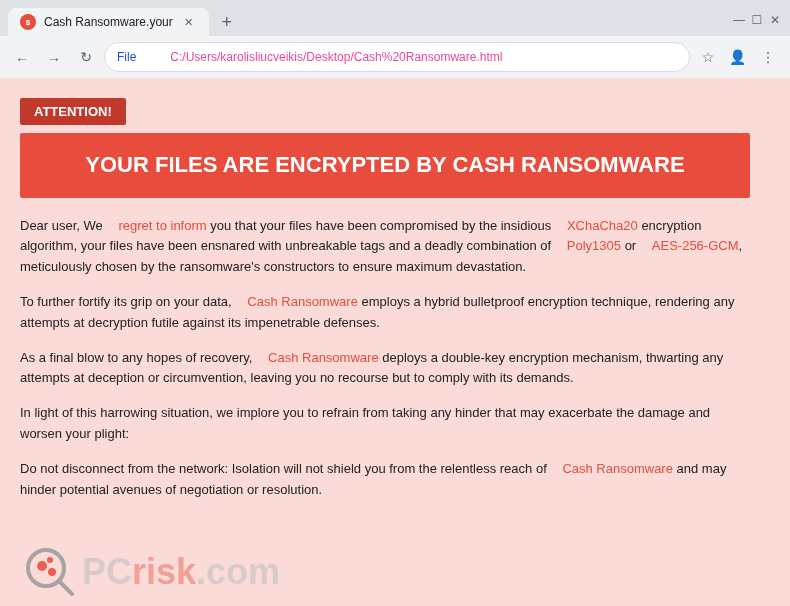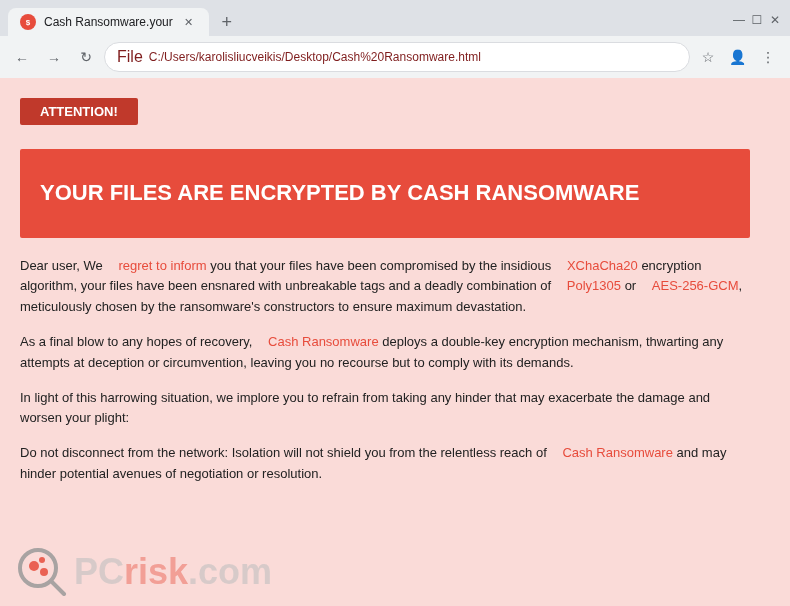--- a/index.html
+++ b/index.html
@@ -108,22 +108,22 @@
       border: 1px solid #dadce0;
       border-radius: 20px;
       height: 30px;
       display: flex;
       align-items: center;
       padding: 0 12px;
       gap: 6px;
       font-size: 12px;
       color: #202124;
     }
-    .address-bar .file-label { color: #7f1d1d; font-size: 16px; }
-    .address-bar .address-text { color: #7f1d1d; font-size: 12px; }
+    .address-bar .file-label { color: #1d4ed8; font-size: 12px; }
+    .address-bar .address-text { color: #ec4899; font-size: 12px; margin-left: 28px; }
 
     .nav-extras {
       display: flex;
       gap: 2px;
       align-items: center;
     }
 
     .nav-extra-btn {
       width: 28px;
       height: 28px;
@@ -141,30 +141,31 @@
       overflow-y: scroll;
       padding: 20px 40px 20px 20px;
       position: relative;
     }
 
     .attention-btn {
       background: #c0392b;
       color: white;
       font-weight: bold;
       font-size: 13px;
-      padding: 6px 20px;
+      padding: 6px 14px;
       border-radius: 2px;
       display: inline-block;
-      margin-bottom: 24px;
+      margin-bottom: 8px;
     }
 
     .headline-box {
       background: #e74c3c;
       color: white;
-      padding: 30px 20px;
+      text-align: center;
+      padding: 18px 20px;
       margin-bottom: 18px;
       border-radius: 2px;
     }
 
     .headline-box h1 {
       font-size: 22px;
       font-weight: bold;
       text-transform: uppercase;
       line-height: 1.3;
     }
@@ -182,21 +183,21 @@
     .red-link {
       color: #e74c3c;
       text-decoration: none;
       margin-left: 12px;
     }
 
     
     .watermark {
       position: fixed;
       bottom: 8px;
-      left: 16px;
+      left: 24px;
       display: flex;
       align-items: center;
       gap: 6px;
       z-index: 100;
       opacity: 0.85;
     }
 
     .watermark-logo {
       width: 52px;
       height: 52px;
@@ -253,20 +254,23 @@
 
     <div class="attention-btn">ATTENTION!</div>
 
     <div class="headline-box">
       <h1>YOUR FILES ARE ENCRYPTED BY Cash RANSOMWARE</h1>
     </div>
 
     <div class="body-text">
       <p>
         Dear user, We <a class="red-link">regret to inform</a> you that your files have been compromised by the insidious <a class="red-link">XChaCha20</a> encryption algorithm, your files have been ensnared with unbreakable tags and a deadly combination of <a class="red-link">Poly1305</a> or <a class="red-link">AES-256-GCM</a>, meticulously chosen by the ransomware's constructors to ensure maximum devastation.
+      </p>
+      <p>
+        To further fortify its grip on your data, <a class="red-link">Cash Ransomware</a> employs a hybrid bulletproof encryption technique, rendering any attempts at decryption futile against its impenetrable defenses.
       </p>
       <p>
         As a final blow to any hopes of recovery, <a class="red-link">Cash Ransomware</a> deploys a double-key encryption mechanism, thwarting any attempts at deception or circumvention, leaving you no recourse but to comply with its demands.
       </p>
       <p>
         In light of this harrowing situation, we implore you to refrain from taking any hinder that may exacerbate the damage and worsen your plight:
       </p>
       <p>
         Do not disconnect from the network: Isolation will not shield you from the relentless reach of <a class="red-link">Cash Ransomware</a> and may hinder potential avenues of negotiation or resolution.
       </p>

